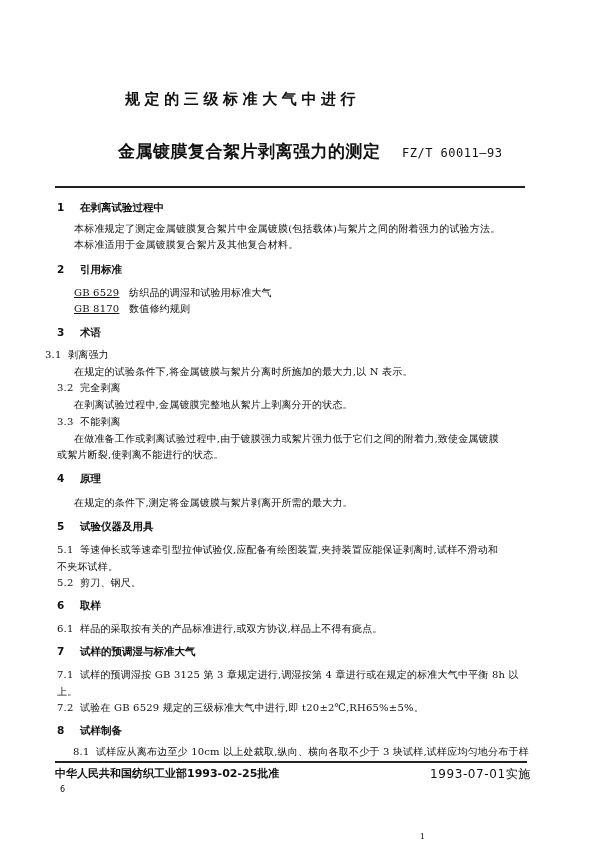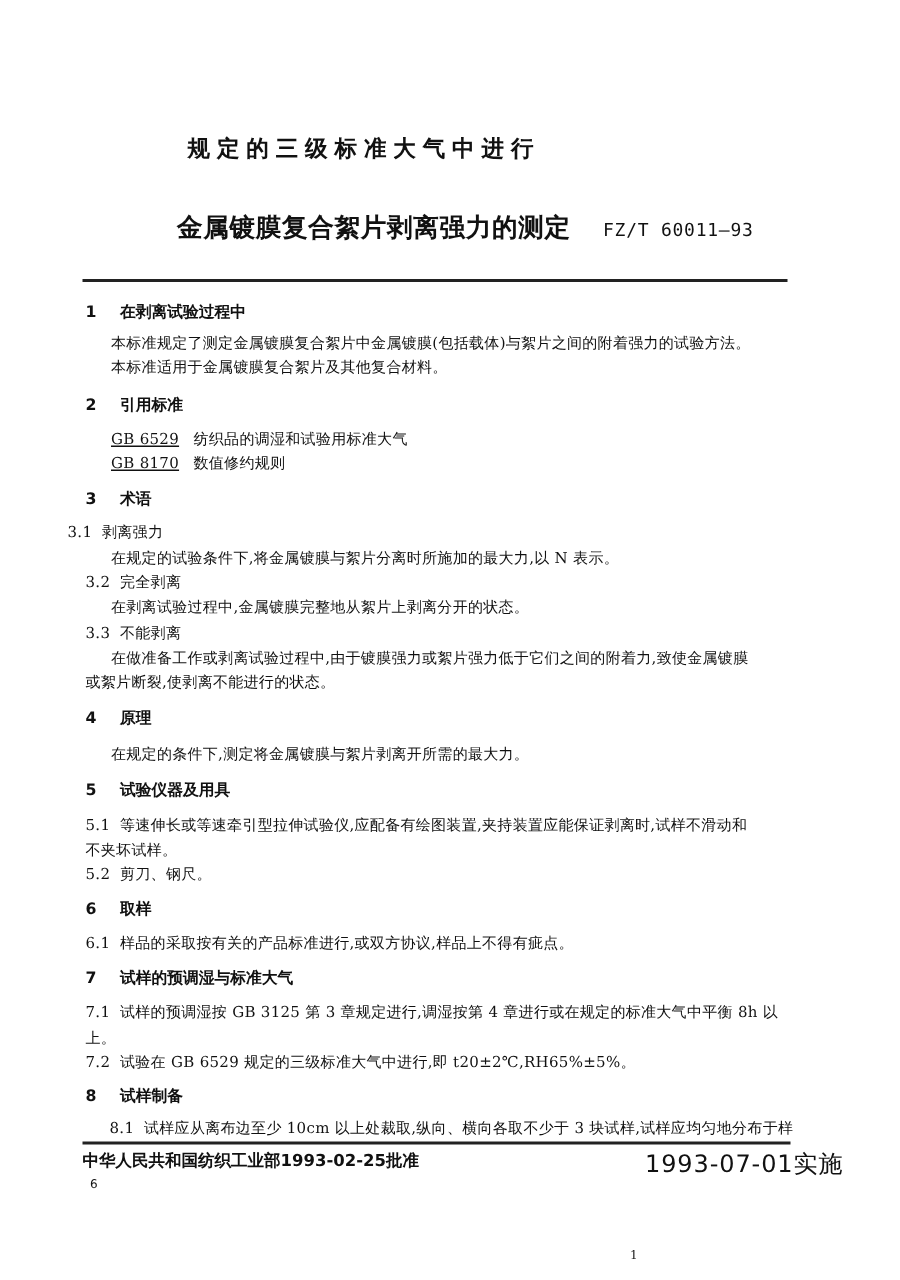--- a/index.html
+++ b/index.html
@@ -27,21 +27,21 @@
     font-size: 10.5px; font-weight: bold; font-family: "DejaVu Sans", sans-serif;
   }
   .sec-num { display: inline-block; width: 23px; }
   .para { font-size: 10px; letter-spacing: 0.2px; }
   .ref-code { display: inline-block; width: 55px; text-decoration: underline; }
   .footer-left {
     left: 55px; top: 766px; font-size: 11px; font-weight: bold;
     font-family: "DejaVu Sans", sans-serif;
   }
   .footer-right {
-    left: 430px; top: 766px; font-size: 16px; font-family: "DejaVu Sans", sans-serif;
+    left: 430px; top: 766px; font-size: 12px; font-family: "DejaVu Sans", sans-serif;
     letter-spacing: 0.6px;
   }
   .page-num { left: 60px; top: 785px; font-size: 8px; font-family: "DejaVu Sans", sans-serif; }
   .page-mark { left: 420px; top: 832px; font-size: 8px; }
 </style>
 </head>
 <body>
 
 <div class="abs std-header">规定的三级标准大气中进行</div>
 <div class="abs std-code">FZ/T 60011—93</div>

